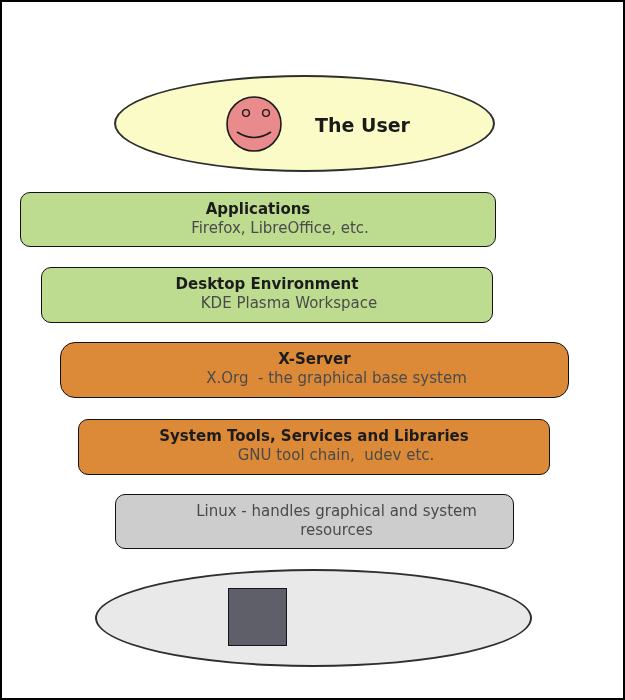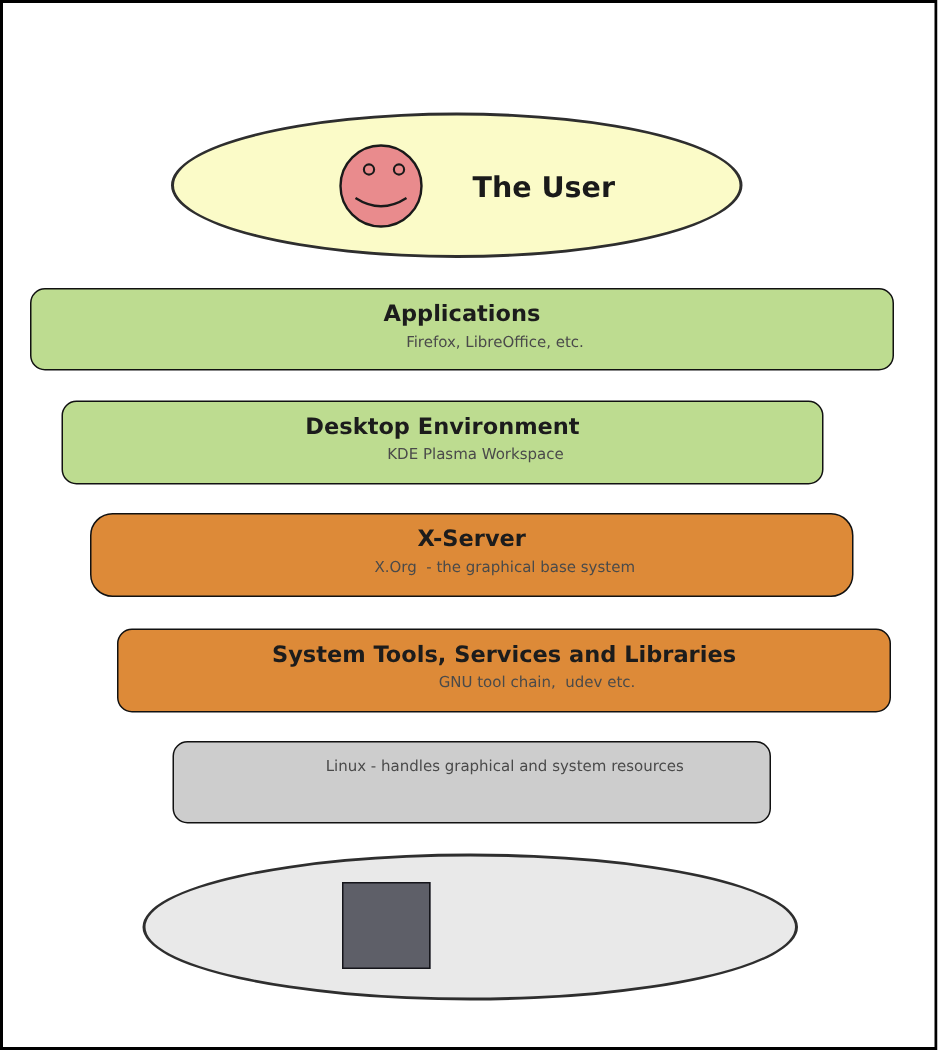--- a/index.html
+++ b/index.html
@@ -22,30 +22,30 @@
   .hardware-label{left:313px;top:593px;}
   .face-svg{position:absolute;left:224px;top:94px;}
   .chip{
     position:absolute;left:226px;top:586px;width:59px;height:58px;
     border:1px solid #15151a;box-sizing:border-box;
   }
   .layer{
     position:absolute;box-sizing:border-box;border:1.5px solid #111111;
     border-radius:10px;text-align:center;padding-top:7px;
   }
-  .layer-1{left:18px;top:190px;width:576px;height:55px;}
-  .layer-2{left:39px;top:265px;width:508px;height:56px;}
+  .layer-1{left:18px;top:190px;width:476px;height:55px;}
+  .layer-2{left:39px;top:265px;width:452px;height:56px;}
   .layer-3{left:58px;top:340px;width:509px;height:56px;}
-  .layer-4{left:76px;top:417px;width:516px;height:56px;}
+  .layer-4{left:76px;top:417px;width:472px;height:56px;}
   .layer-5{left:113px;top:492px;width:399px;height:55px;}
   .layer .title{
     font-size:15px;font-weight:bold;color:#1c1c1c;line-height:19px;
   }
   .layer .subtitle{
-    font-size:10px;color:#4a4a4a;line-height:19px;white-space:pre-wrap;margin-left:44px;
+    font-size:15px;color:#4a4a4a;line-height:19px;white-space:pre-wrap;margin-left:44px;
   }
 </style>
 </head>
 <body>
 
 <div class="frame">
 
   <div class="ellipse user-ellipse" style="background-color: rgb(251, 251, 200);"></div>
 
   <svg class="face-svg" width="60" height="60" viewBox="0 0 60 60">

